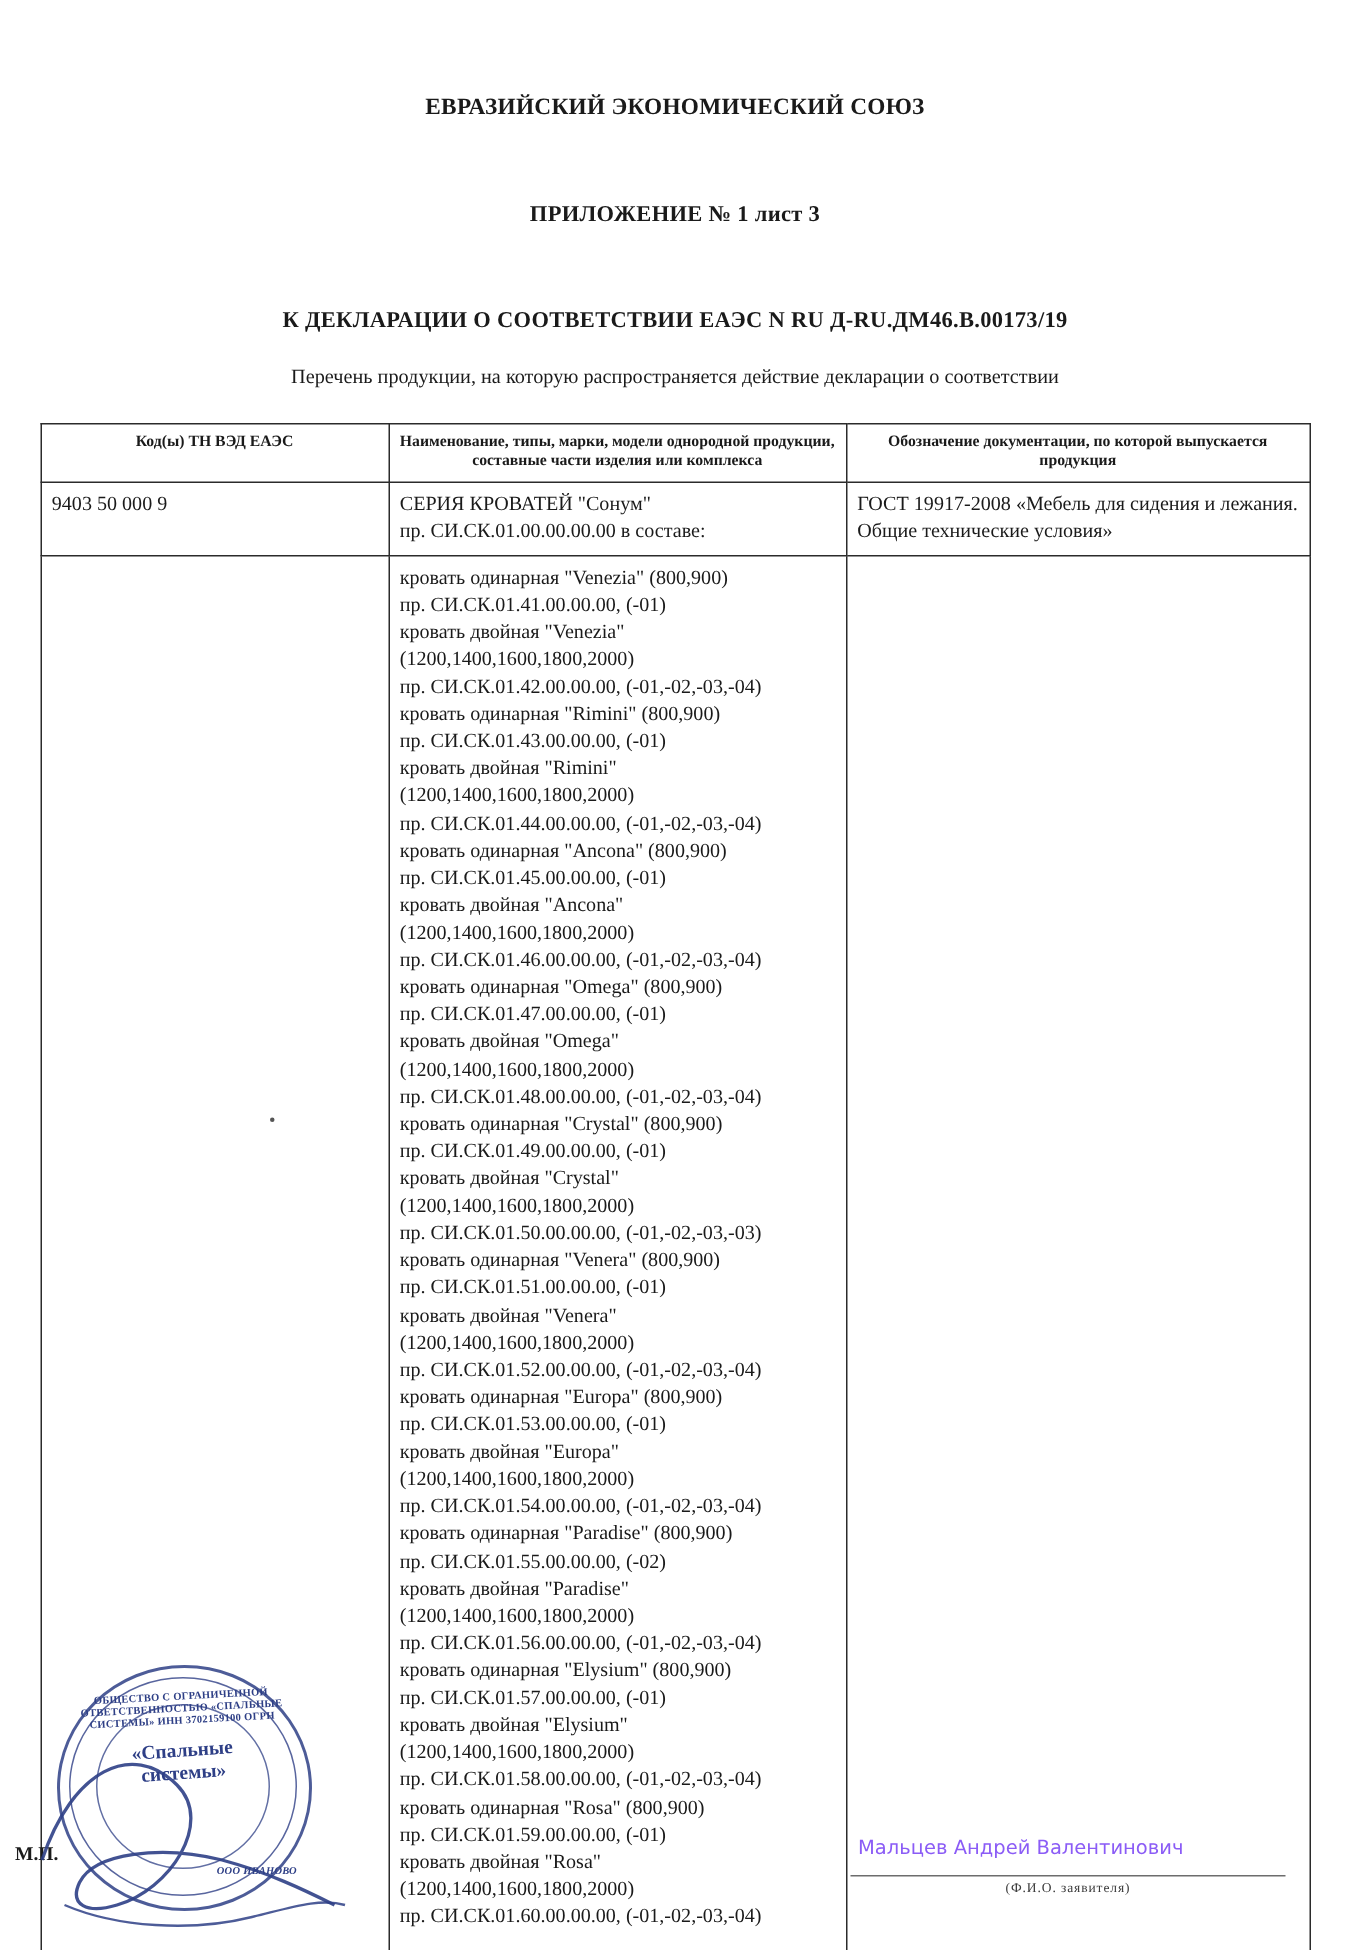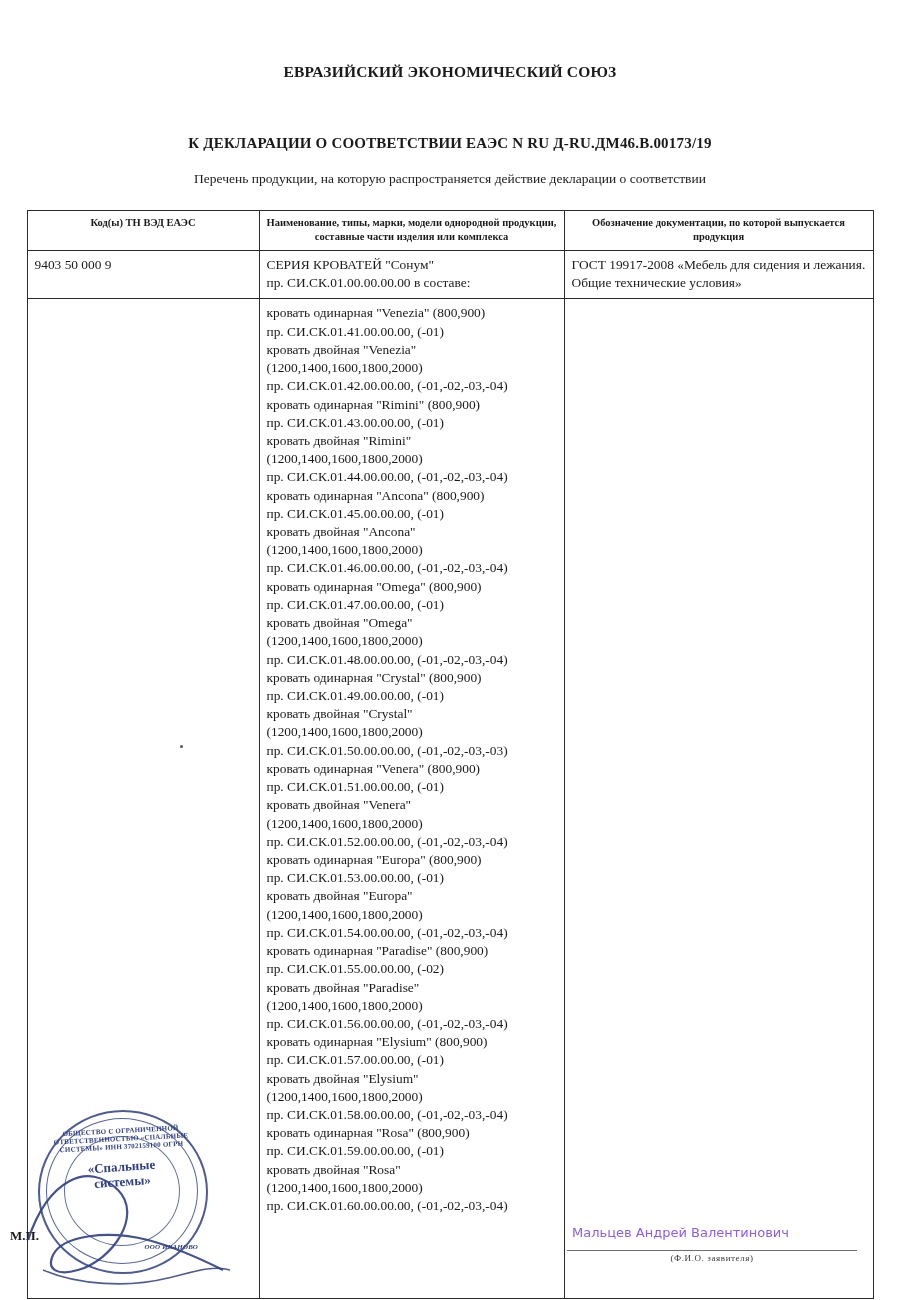--- a/index.html
+++ b/index.html
@@ -210,20 +210,21 @@
     border-radius: 50%;
   }
 </style>
 </head>
 <body>
 
 <div class="page">
 
   <div class="header-block">
     <div class="header-line l1">ЕВРАЗИЙСКИЙ ЭКОНОМИЧЕСКИЙ СОЮЗ</div>
+    <div class="header-line l2">ПРИЛОЖЕНИЕ № 1 лист 3</div>
     <div class="header-line l3">К ДЕКЛАРАЦИИ О СООТВЕТСТВИИ ЕАЭС N RU Д-RU.ДМ46.В.00173/19</div>
   </div>
 
   <div class="subtitle">Перечень продукции, на которую распространяется действие декларации о соответствии</div>
 
   <table class="doc">
     <colgroup>
       <col class="col1">
       <col class="col2">
       <col class="col3">

